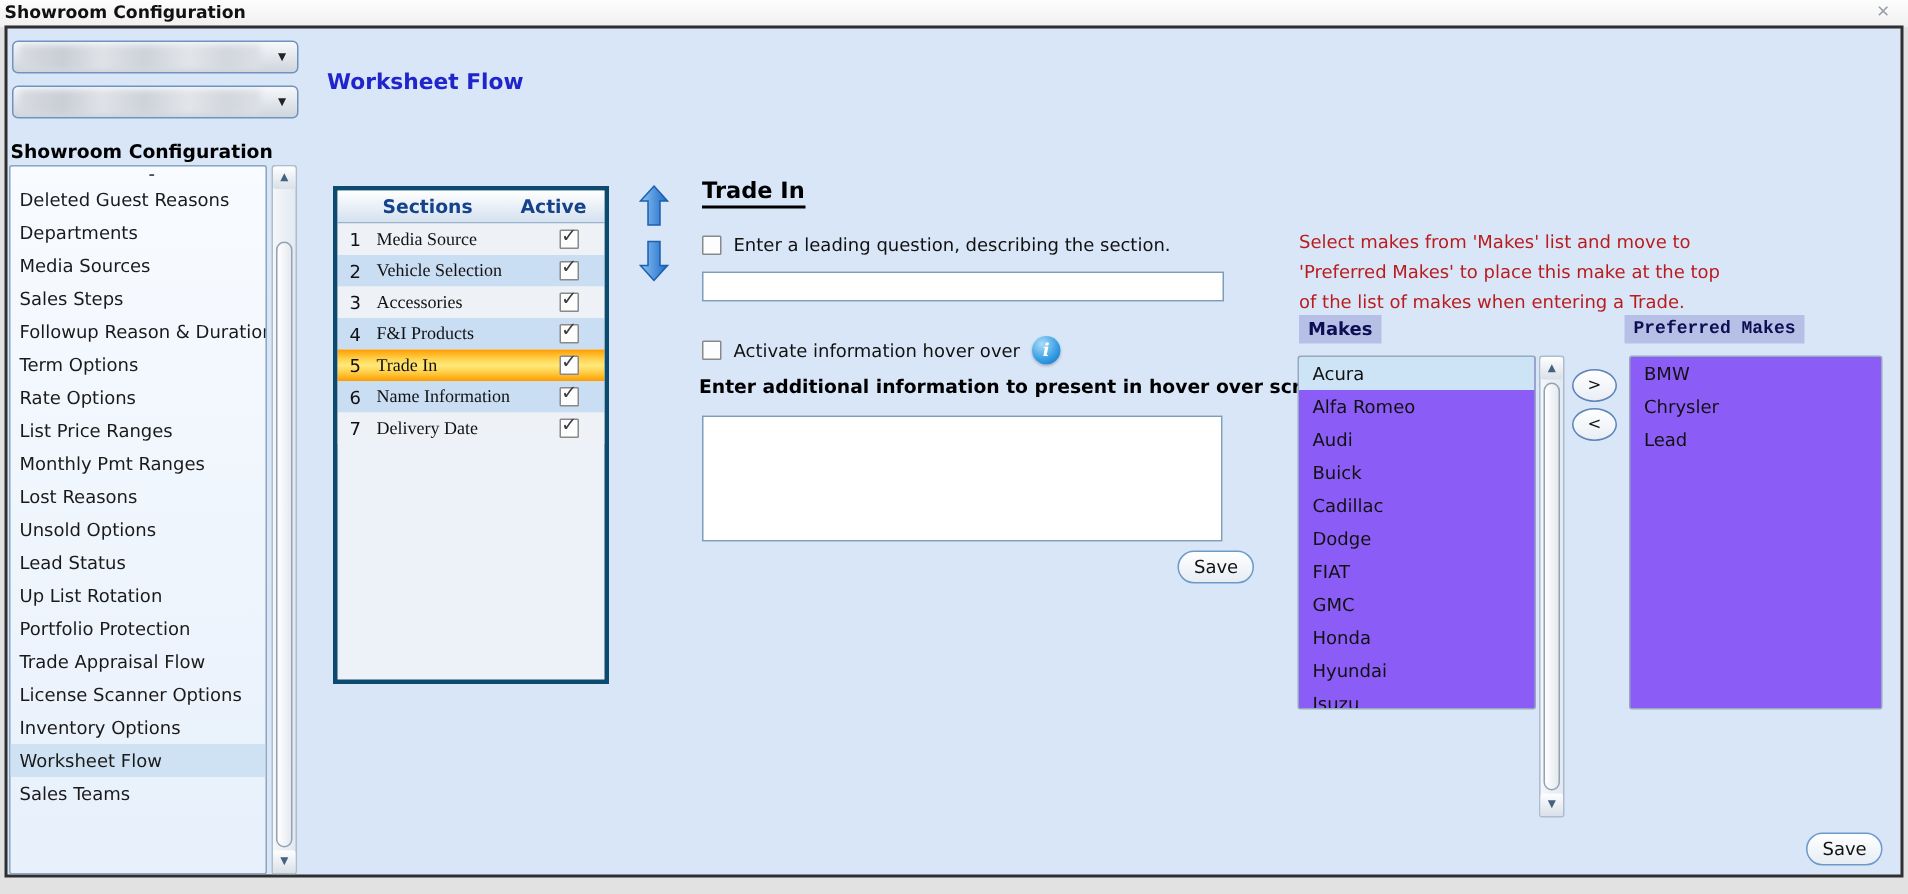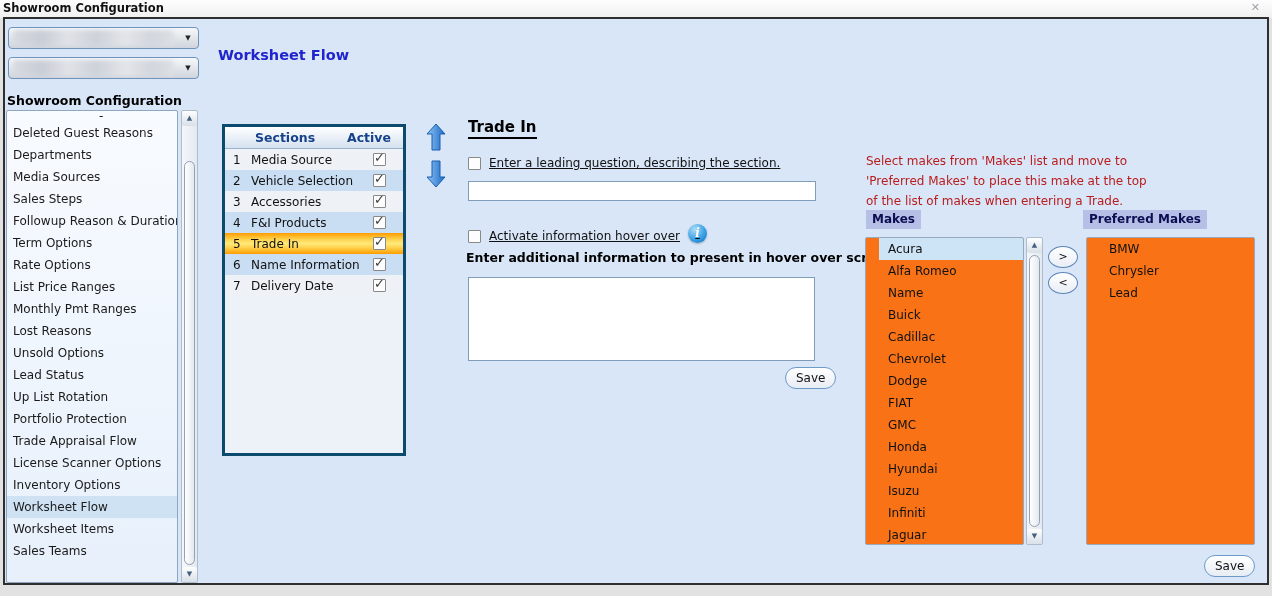--- a/index.html
+++ b/index.html
@@ -54,34 +54,34 @@
                   border:3px solid #0c4a6e; background:#edf2f9; overflow:hidden; }
   .sec-header { height:22px; display:flex; align-items:center;
                 background:linear-gradient(#ffffff,#d4e1ef); border-bottom:1px solid #9ab2cc;
                 font-size:12.5px; font-weight:bold; color:#15428b; }
   .sec-header .th1 { margin-left:30px; } .sec-header .th2 { margin-left:auto; margin-right:12px; }
   .sec-row { height:21px; display:flex; align-items:center; font-size:12px; color:#111; cursor:default; }
   .sec-row.odd  { background:#eef1f5; }
   .sec-row.even { background:#c9ddf3; }
   .sec-row.sel  { background:linear-gradient(#ff9c00,#ffd24d 30%,#ffe97a 50%,#ffd24d 70%,#ff9c00); }
   .rnum { width:26px; padding-left:8px; }
-  .rlabel { flex:1; white-space:nowrap; }
+  .rlabel { flex:1; white-space:nowrap;font-family:Liberation Serif, serif; }
   .cb { width:13px; height:13px; background:#fdfdfd; border:1px solid #898989; border-radius:1px;
         position:relative; display:inline-block; flex:0 0 13px; }
   .sec-row .cb { margin-right:17px; }
   .cb .mark { position:absolute; left:0px; top:-4px; font-size:13px; font-weight:bold; color:#3c3c3c; }
 
   
   .order-arrows { position:absolute; left:421px; top:104px; width:22px; }
   .order-arrows .abtn { display:block; background:none; border:none; padding:0; margin:0 0 6px 0; cursor:default; }
 
   
   .detail-title { position:absolute; left:463px; top:99px; font-size:15px; font-weight:bold; color:#000;
                   border-bottom:2px solid #000; padding-bottom:1px; }
-  .cb-row { position:absolute; display:flex; align-items:flex-end; gap:8px; font-size:12px; color:#111;text-decoration:underline; }
+  .cb-row { position:absolute; display:flex; align-items:center; gap:8px; font-size:12px; color:#111; }
   .cb-row1 { left:463px; top:137px; }
   .cb-row2 { left:463px; top:205px; }
   .text-input { position:absolute; left:463px; top:162px; width:348px; height:20px;
                 border:1px solid #7f9db9; background:#fff; font-size:12px; padding:0 4px;
                 font-family:"DejaVu Sans",sans-serif; }
   .info-icon { width:19px; height:19px; border-radius:50%; display:inline-block; text-align:center;
                background:radial-gradient(circle at 35% 28%, #aadcf8, #3ba0e4 55%, #0d6fc0);
                color:#fff; font-size:12px; line-height:18px; font-weight:bold; font-style:italic;
                font-family:"DejaVu Serif",serif; box-shadow:0 1px 2px rgba(0,0,0,.25); }
   .bold-label { position:absolute; left:461px; top:231px; font-size:12.5px; font-weight:bold; color:#000; }
@@ -93,23 +93,23 @@
               padding:0 10px; font-family:"DejaVu Sans",sans-serif; cursor:default; }
   .save1 { left:780px; top:348px; }
   .save2 { left:1199px; top:536px; }
 
   
   .instructions { position:absolute; left:861px; top:132px; width:284px; font-size:12px;
                   color:#b91c1c; line-height:20px; }
   .tag { position:absolute; background:#b6bfe5; color:#0d0d52; font-weight:bold; font-size:12px;
          padding:2px 6px 3px 6px; }
   .tag-makes { left:861px; top:191px; }
-  .tag-pref  { left:1078px; top:191px; }
-  .pick-list { position:absolute; top:218px; height:308px; border:1px solid #97a9bd; border-radius:2px;
-               background:#f97316; overflow:hidden;padding-left:13px; }
+  .tag-pref  { left:1078px; top:191px;font-family:Liberation Mono, monospace; }
+  .pick-list { position:absolute; top:218px; height:236px; border:1px solid #97a9bd; border-radius:2px;
+               background:#8b5cf6; overflow:hidden; }
   .makes-list { left:860px; width:159px; }
   .pref-list  { left:1081px; width:169px; }
   .mk-item { height:22px; line-height:22px; padding-left:9px; font-size:12px; color:#111;
              white-space:nowrap; cursor:default; }
   .mk-item.selected { background:#cde3f6; }
   .mv-btn { position:absolute; width:30px; height:22px; border:1px solid #5b84b8; border-radius:50%;
             background:linear-gradient(#ffffff,#e9eef5); font-size:11px; color:#111; cursor:default;
             font-family:"DejaVu Sans",sans-serif; line-height:18px; }
   .mv-right { left:1043px; top:227px; }
   .mv-left  { left:1043px; top:253px; }
@@ -149,21 +149,20 @@
       <div class="side-item">Monthly Pmt Ranges</div>
       <div class="side-item">Lost Reasons</div>
       <div class="side-item">Unsold Options</div>
       <div class="side-item">Lead Status</div>
       <div class="side-item">Up List Rotation</div>
       <div class="side-item">Portfolio Protection</div>
       <div class="side-item">Trade Appraisal Flow</div>
       <div class="side-item">License Scanner Options</div>
       <div class="side-item">Inventory Options</div>
       <div class="side-item selected">Worksheet Flow</div>
-      <div class="side-item">Worksheet Items</div>
       <div class="side-item">Sales Teams</div>
     </div>
   <div class="vscroll" style="left:176px; top:91px; height:473px;">
     <span class="sb-btn up">▲</span>
     <div class="sb-thumb" style="top:50px; height:404px;"></div>
     <span class="sb-btn down">▼</span>
   </div>
 
   <div class="sections-box">
     <div class="sec-header">
@@ -270,24 +269,23 @@
   <button class="save-btn save1">Save</button>
 
   <div class="instructions">Select makes from 'Makes' list and move to 'Preferred Makes' to place this make at the top of the list of makes when entering a Trade.</div>
 
   <span class="tag tag-makes">Makes</span>
   <span class="tag tag-pref">Preferred Makes</span>
 
   <div class="pick-list makes-list" id="makes-list">
       <div class="mk-item selected">Acura</div>
       <div class="mk-item">Alfa Romeo</div>
-      <div class="mk-item">Name</div>
+      <div class="mk-item">Audi</div>
       <div class="mk-item">Buick</div>
       <div class="mk-item">Cadillac</div>
-      <div class="mk-item">Chevrolet</div>
       <div class="mk-item">Dodge</div>
       <div class="mk-item">FIAT</div>
       <div class="mk-item">GMC</div>
       <div class="mk-item">Honda</div>
       <div class="mk-item">Hyundai</div>
       <div class="mk-item">Isuzu</div>
       <div class="mk-item">Infiniti</div>
       <div class="mk-item">Jaguar</div>
     </div>
 

